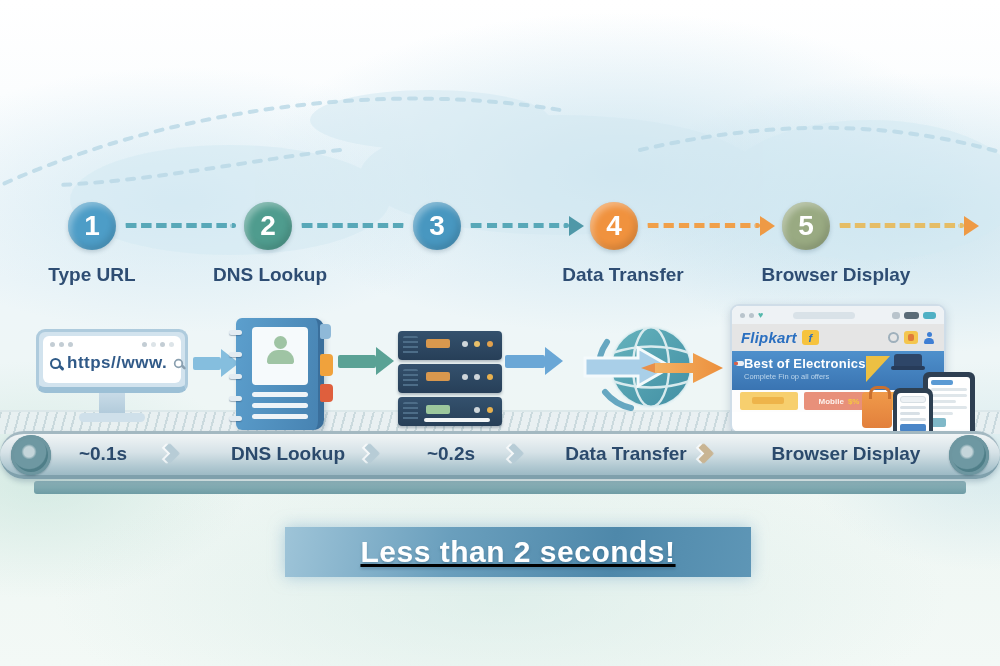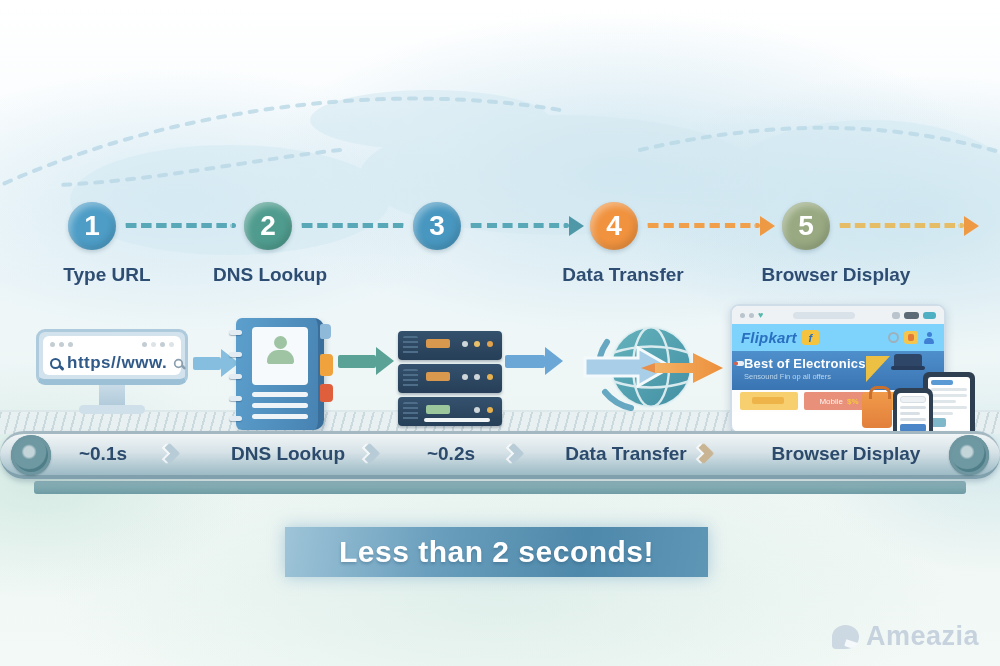--- a/index.html
+++ b/index.html
@@ -52,21 +52,21 @@
     color:#2b4a6c; z-index:7; white-space:nowrap; }
   .chev{ position:absolute; top:446px; width:15px; height:15px; z-index:7;
     border-top:7px solid #b7ccd6; border-right:7px solid #b7ccd6; transform:rotate(45deg);
     border-radius:2px; filter:drop-shadow(-2px 2px 0 rgba(255,255,255,.75)); }
   .chev.tan{ border-color:#c9b593; }
   .belt-front{ position:absolute; left:34px; width:932px; top:481px; height:13px; z-index:5;
     background:linear-gradient(#86aeb5,#62939d); border-radius:3px; opacity:.9; }
 
   
   .monitor{ position:absolute; left:36px; top:329px; z-index:2; }
-  .mon-frame{ width:152px; height:56px; background:#d2e3ee; border:3px solid #aecbdd;
+  .mon-frame{ width:152px; height:64px; background:#d2e3ee; border:3px solid #aecbdd;
     border-bottom:6px solid #9cc0d6; border-radius:9px; padding:4px; }
   .mon-bar{ background:#ffffff; border-radius:6px; height:100%; padding:3px 7px; }
   .mon-dots{ display:flex; gap:4px; align-items:center; height:10px; }
   .mdot{ width:5px; height:5px; border-radius:50%; background:#c3cdd4; }
   .mdot.lt{ background:#dde4e8; }
   .mon-dots .sp{ flex:1; }
   .mon-url{ display:flex; align-items:center; gap:6px; margin-top:4px; }
   .mag{ width:11px; height:11px; border:2.5px solid #2f5a87; border-radius:50%; position:relative; flex:none; }
   .mag::after{ content:""; position:absolute; width:2.5px; height:6px; background:#2f5a87;
     right:-3px; bottom:-4px; transform:rotate(-45deg); border-radius:2px; }
@@ -111,21 +111,21 @@
   
   .fk-win{ position:absolute; left:730px; top:304px; width:216px; height:130px; z-index:2;
     background:#fff; border:2px solid #cfdde8; border-radius:9px; overflow:hidden;
     box-shadow:0 3px 8px rgba(70,100,130,.25); }
   .fk-chrome{ height:18px; background:#eef2f5; display:flex; align-items:center; gap:4px; padding:0 8px; }
   .cdot{ width:5px; height:5px; border-radius:50%; background:#b9c4cc; flex:none; }
   .fk-heart{ color:#55b8ac; font-size:9px; line-height:1; }
   .fk-addr{ width:62px; height:7px; background:#d9e2e8; border-radius:4px; margin-left:26px; }
   .fk-chrome .sp{ flex:1; }
   .cpill{ height:7px; border-radius:3px; flex:none; }
-  .fk-header{ height:27px; display:flex; align-items:center; gap:5px; padding:0 9px; background:#7dd3fc; }
+  .fk-header{ height:27px; display:flex; align-items:center; gap:5px; padding:0 9px; background:#e5e5e5; }
   .fk-logo{ font-size:15px; font-weight:700; font-style:italic; color:#2a6fc0; letter-spacing:.2px; }
   .fk-logobadge{ width:17px; height:15px; background:#f6c33e; border-radius:3px; color:#2a6fc0;
     font-size:11px; font-weight:700; font-style:italic; display:flex; align-items:center; justify-content:center; }
   .fk-header .sp{ flex:1; }
   .fk-circ{ width:11px; height:11px; border:2px solid #9fb0bc; border-radius:50%; }
   .fk-cart{ width:14px; height:13px; background:#f4c64e; border-radius:3px; position:relative; }
   .fk-cart::after{ content:""; position:absolute; left:4px; top:3px; width:6px; height:7px; background:#e07b3a; border-radius:2px; }
   .fk-user{ width:12px; height:12px; position:relative; }
   .fk-user::before{ content:""; position:absolute; left:3.5px; top:0; width:5px; height:5px; border-radius:50%; background:#3f7fd4; }
   .fk-user::after{ content:""; position:absolute; left:1px; top:6px; width:10px; height:6px; border-radius:6px 6px 2px 2px; background:#3f7fd4; }
@@ -141,21 +141,21 @@
   .fk-btitle{ font-size:13px; font-weight:700; color:#fff; letter-spacing:.2px; }
   .fk-bsub{ font-size:7.5px; color:#bcd6ec; margin-top:1px; }
   .fk-tri{ position:absolute; right:54px; top:5px; width:0; height:0;
     border-left:24px solid #f5c33c; border-bottom:26px solid transparent; opacity:.95; }
   .fk-cap{ position:absolute; right:22px; top:3px; width:28px; height:13px; background:#2e4668; border-radius:3px 3px 1px 1px; }
   .fk-cap::after{ content:""; position:absolute; left:-3px; bottom:-3px; width:34px; height:4px; background:#273c5a; border-radius:2px; }
   .fk-tiles{ height:22px; background:#fdfdfd; display:flex; gap:6px; padding:2px 8px; }
   .fk-tile1{ width:58px; background:#f7cf6e; border-radius:2px; position:relative; }
   .fk-tile1::after{ content:""; position:absolute; left:12px; top:5px; width:32px; height:7px; background:#eeb44a; border-radius:2px; }
   .fk-tile2{ width:70px; background:#e8907a; border-radius:2px; display:flex; align-items:center; justify-content:center; gap:4px; }
-  .fk-tile2 .mob{ font-size:8px; color:#fdf3ee; font-weight:400; }
+  .fk-tile2 .mob{ font-size:8px; color:#fdf3ee; font-weight:700; }
   .fk-tile2 .zap{ font-size:8px; color:#f6c93e; font-weight:700; }
   .fk-tile3{ width:34px; background:#f2a94e; border-radius:2px; }
 
   
   .shopbag{ position:absolute; left:862px; top:392px; width:30px; height:36px; z-index:3;
     background:linear-gradient(#f09a4a,#e2803c); border-radius:4px; }
   .shopbag::after{ content:""; position:absolute; left:7px; top:-6px; width:16px; height:10px;
     border:3px solid #c9702f; border-bottom:none; border-radius:8px 8px 0 0; }
   .phone{ position:absolute; left:893px; top:388px; width:40px; height:70px; z-index:5;
     background:#2e4052; border-radius:7px; padding:5px 4px; }
@@ -164,24 +164,24 @@
   .pline{ height:3px; background:#d8e0e6; border-radius:2px; margin-bottom:3px; }
   .pbtn{ height:8px; background:#4a86c8; border-radius:2px; margin-top:2px; }
   .tablet{ position:absolute; left:923px; top:372px; width:52px; height:86px; z-index:4;
     background:#2e3f52; border-radius:6px; padding:5px; }
   .tablet .scr{ background:#fff; border-radius:3px; height:100%; padding:3px; }
   .tpill{ height:5px; width:22px; background:#5a9ad4; border-radius:2px; margin-bottom:3px; }
   .tline{ height:3px; background:#dfe6ea; border-radius:2px; margin-bottom:3px; }
   .tcell{ height:9px; width:15px; background:#7fb8c8; border-radius:2px; }
 
   
-  .time-banner{ position:absolute; left:285px; top:527px; width:423px; height:50px; z-index:8;
+  .time-banner{ position:absolute; left:285px; top:527px; width:466px; height:50px; z-index:8;
     background:linear-gradient(100deg,#9ec4d8,#6a9fbd 35%,#4e88aa 70%,#5e96b6);
     border-radius:0; display:flex; align-items:center; justify-content:center;
-    box-shadow:0 0 16px rgba(120,170,200,.55); }
+    box-shadow:0 0 16px rgba(120,170,200,.55);text-decoration:underline; }
   .time-banner span{ color:#fff; font-size:30px; font-weight:700; letter-spacing:.5px;
     text-shadow:0 2px 3px rgba(40,80,110,.35); }
   .watermark{ position:absolute; left:832px; top:621px; display:flex; align-items:center; gap:7px; z-index:8; }
   .wm-logo{ width:27px; height:24px; border-radius:50% 50% 50% 4px; background:#ccd8e2; position:relative; }
   .wm-logo::after{ content:""; position:absolute; right:2px; bottom:1px; width:12px; height:7px;
     background:#f6f9fb; border-radius:0 0 12px 2px; transform:rotate(18deg); }
   .wm-text{ font-size:27px; font-weight:700; color:#c6d2de; letter-spacing:.5px; }
 </style>
 </head>
 <body>
@@ -211,21 +211,21 @@
 
   <div class="dash" style="left:124px;width:112px"></div>
   <div class="dash" style="left:300px;width:105px"></div>
   <div class="dash" style="left:469px;width:100px"></div>
   <div class="ahead" style="left:569px"></div>
   <div class="dash or" style="left:646px;width:114px"></div>
   <div class="ahead or" style="left:760px"></div>
   <div class="dash ye" style="left:838px;width:126px"></div>
   <div class="ahead or" style="left:964px"></div>
 
-  <div class="step-label" style="left:22px;top:263px">Type URL</div>
+  <div class="step-label" style="left:7px;top:263px">Type URL</div>
   <div class="step-label" style="left:185px;top:263px">DNS Lookup</div>
   <div class="step-label" style="left:538px;top:263px">Data Transfer</div>
   <div class="step-label" style="left:751px;top:263px">Browser Display</div>
 
   <div class="platform"></div>
 
   <div class="monitor">
     <div class="mon-frame">
       <div class="mon-bar">
         <div class="mon-dots">
@@ -342,21 +342,21 @@
       <span class="fk-logo">Flipkart</span>
       <span class="fk-logobadge">f</span>
       <span class="sp"></span>
       <span class="fk-circ"></span>
       <span class="fk-cart"></span>
       <span class="fk-user"></span>
     </div>
     <div class="fk-banner">
       <span class="fk-bdot"></span>
       <div class="fk-btitle">Best of Electronics</div>
-      <div class="fk-bsub">Sensound Fin op all offers</div>
+      <div class="fk-bsub">Complete Fin op all offers</div>
       <span class="fk-tri"></span>
       <span class="fk-cap"></span>
     </div>
     <div class="fk-tiles">
       <div class="fk-tile1"></div>
       <div class="fk-tile2">
         <span class="mob">Mobile</span>
         <span class="zap">$%</span>
       </div>
       <div class="fk-tile3"></div>
@@ -398,18 +398,14 @@
   <span class="belt-label" style="left:626px">Data Transfer</span>
   <span class="chev tan" style="left:696px"></span>
   <span class="belt-label" style="left:846px">Browser Display</span>
 
   <div class="belt-front"></div>
 
   <div class="time-banner">
     <span>Less than 2 seconds!</span>
   </div>
 
-  <div class="watermark">
-    <span class="wm-logo"></span>
-    <span class="wm-text">Ameazia</span>
-  </div>
 
 </div>
 
 </body></html>

